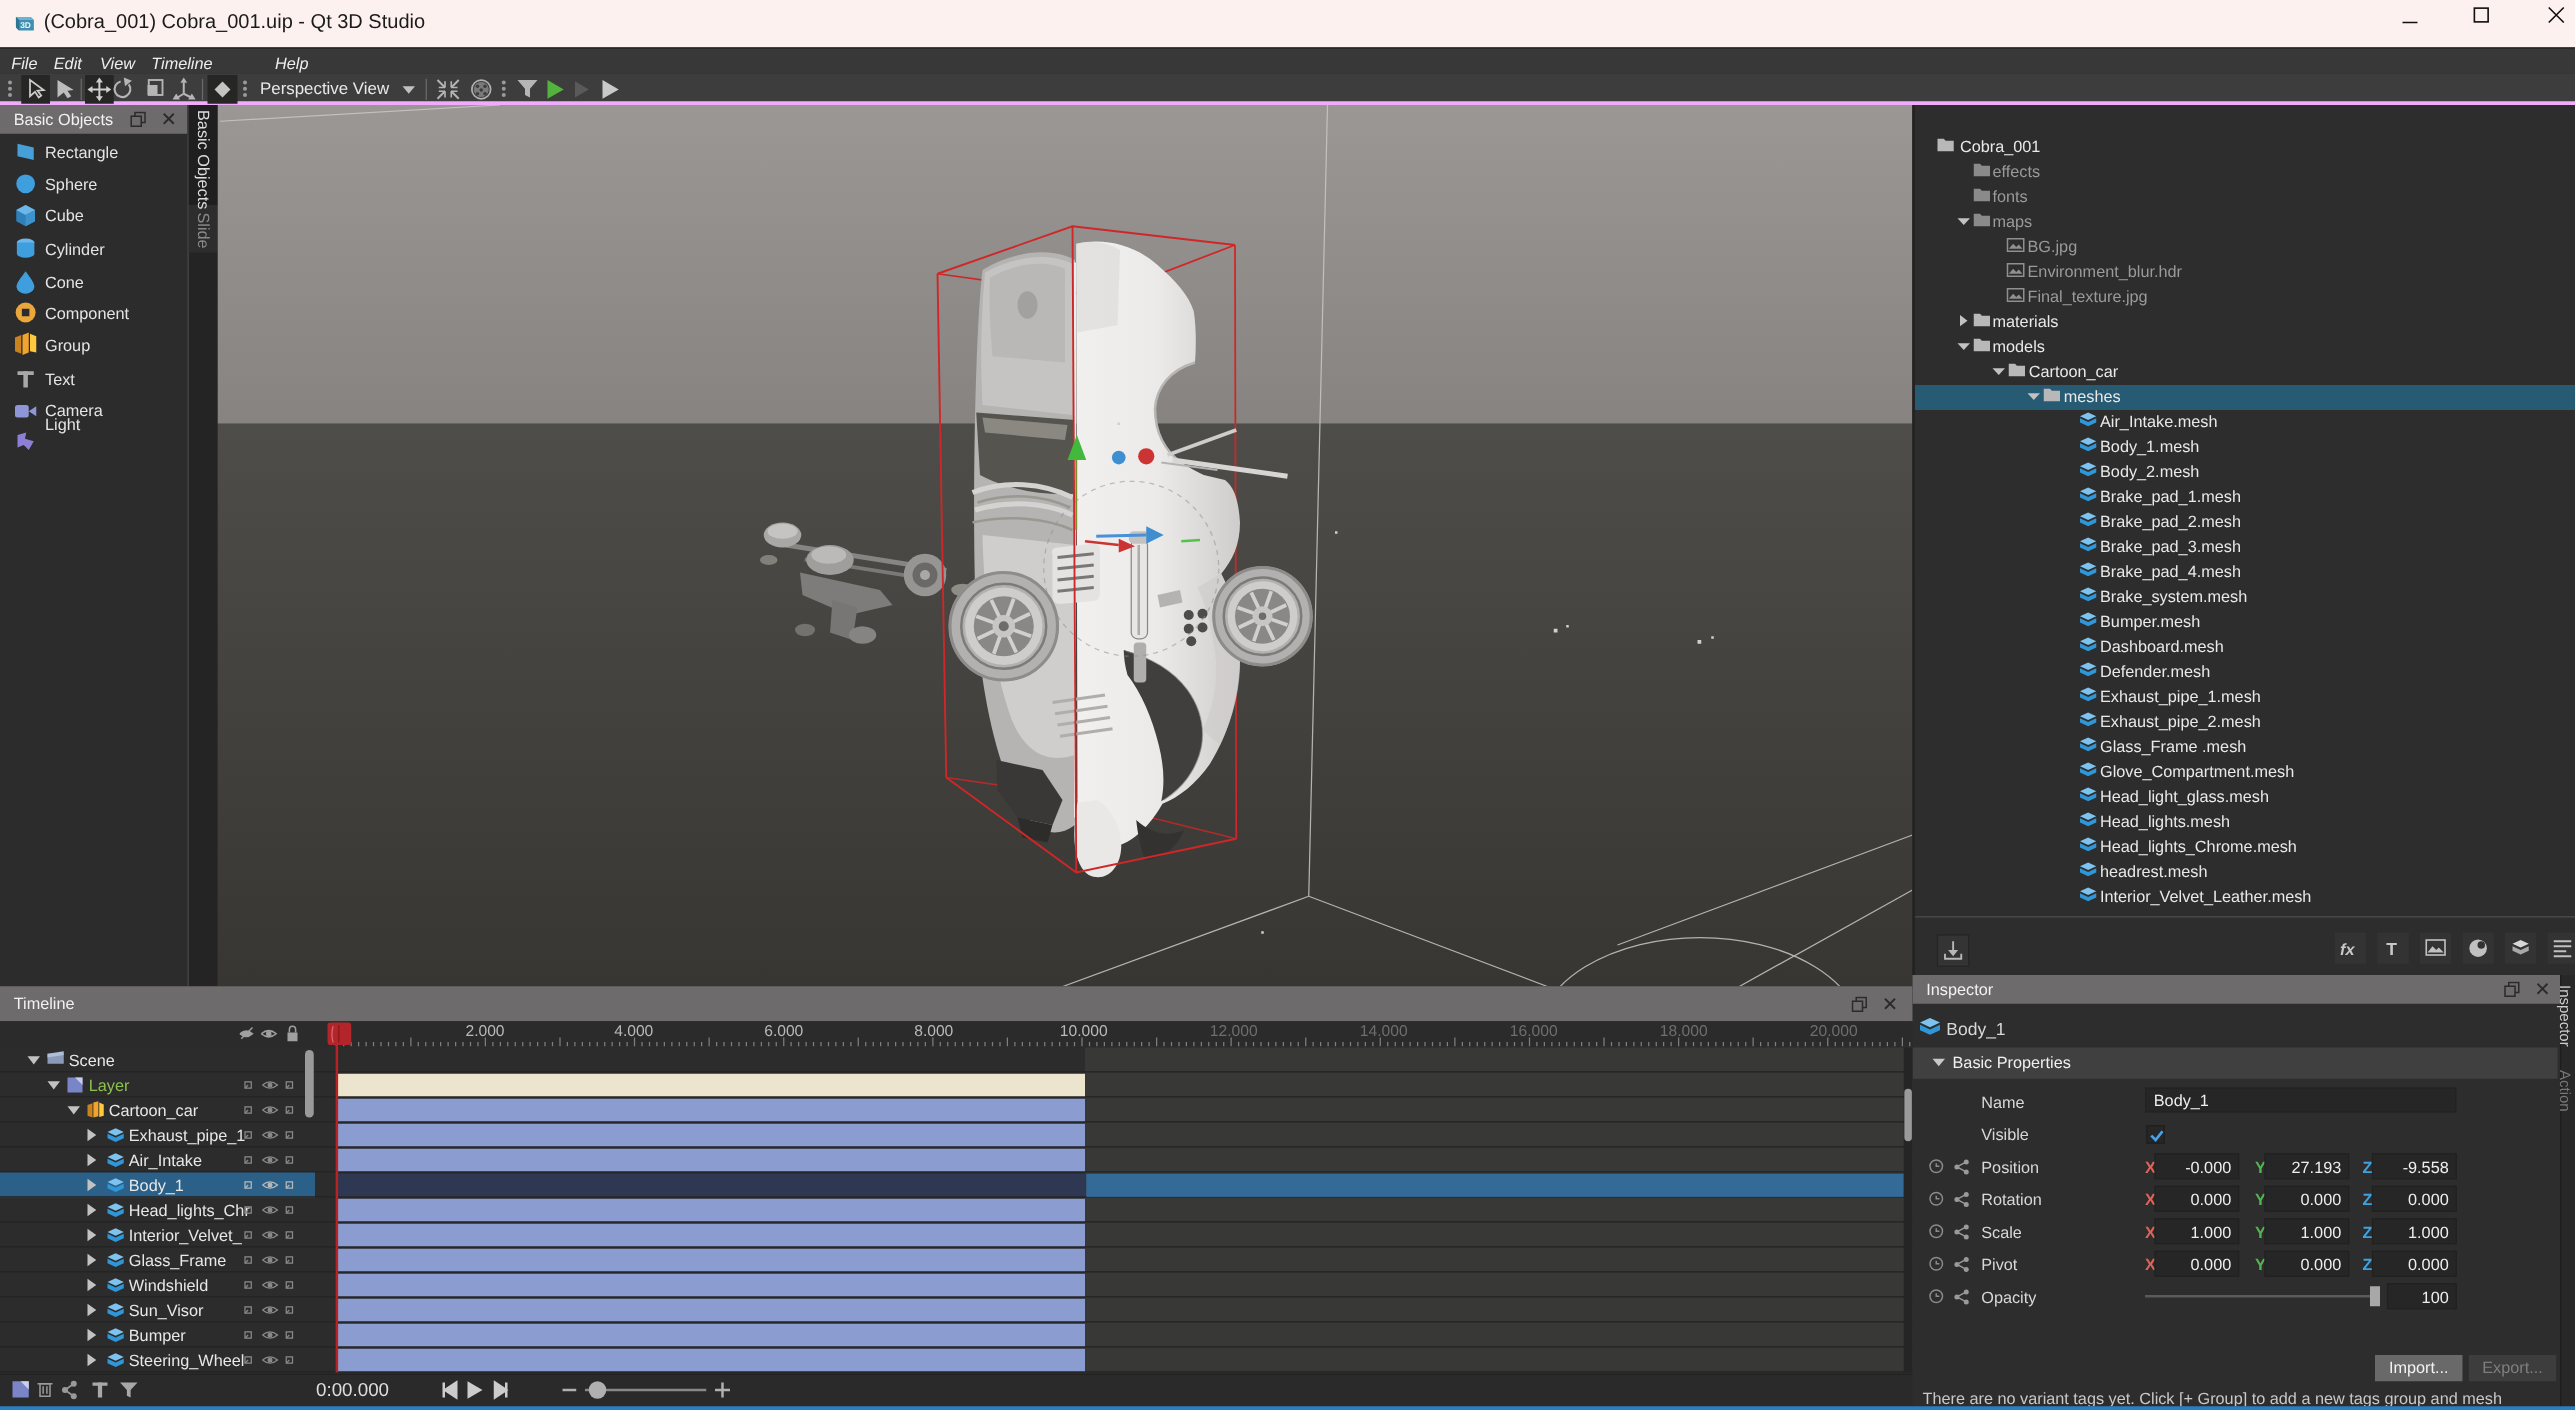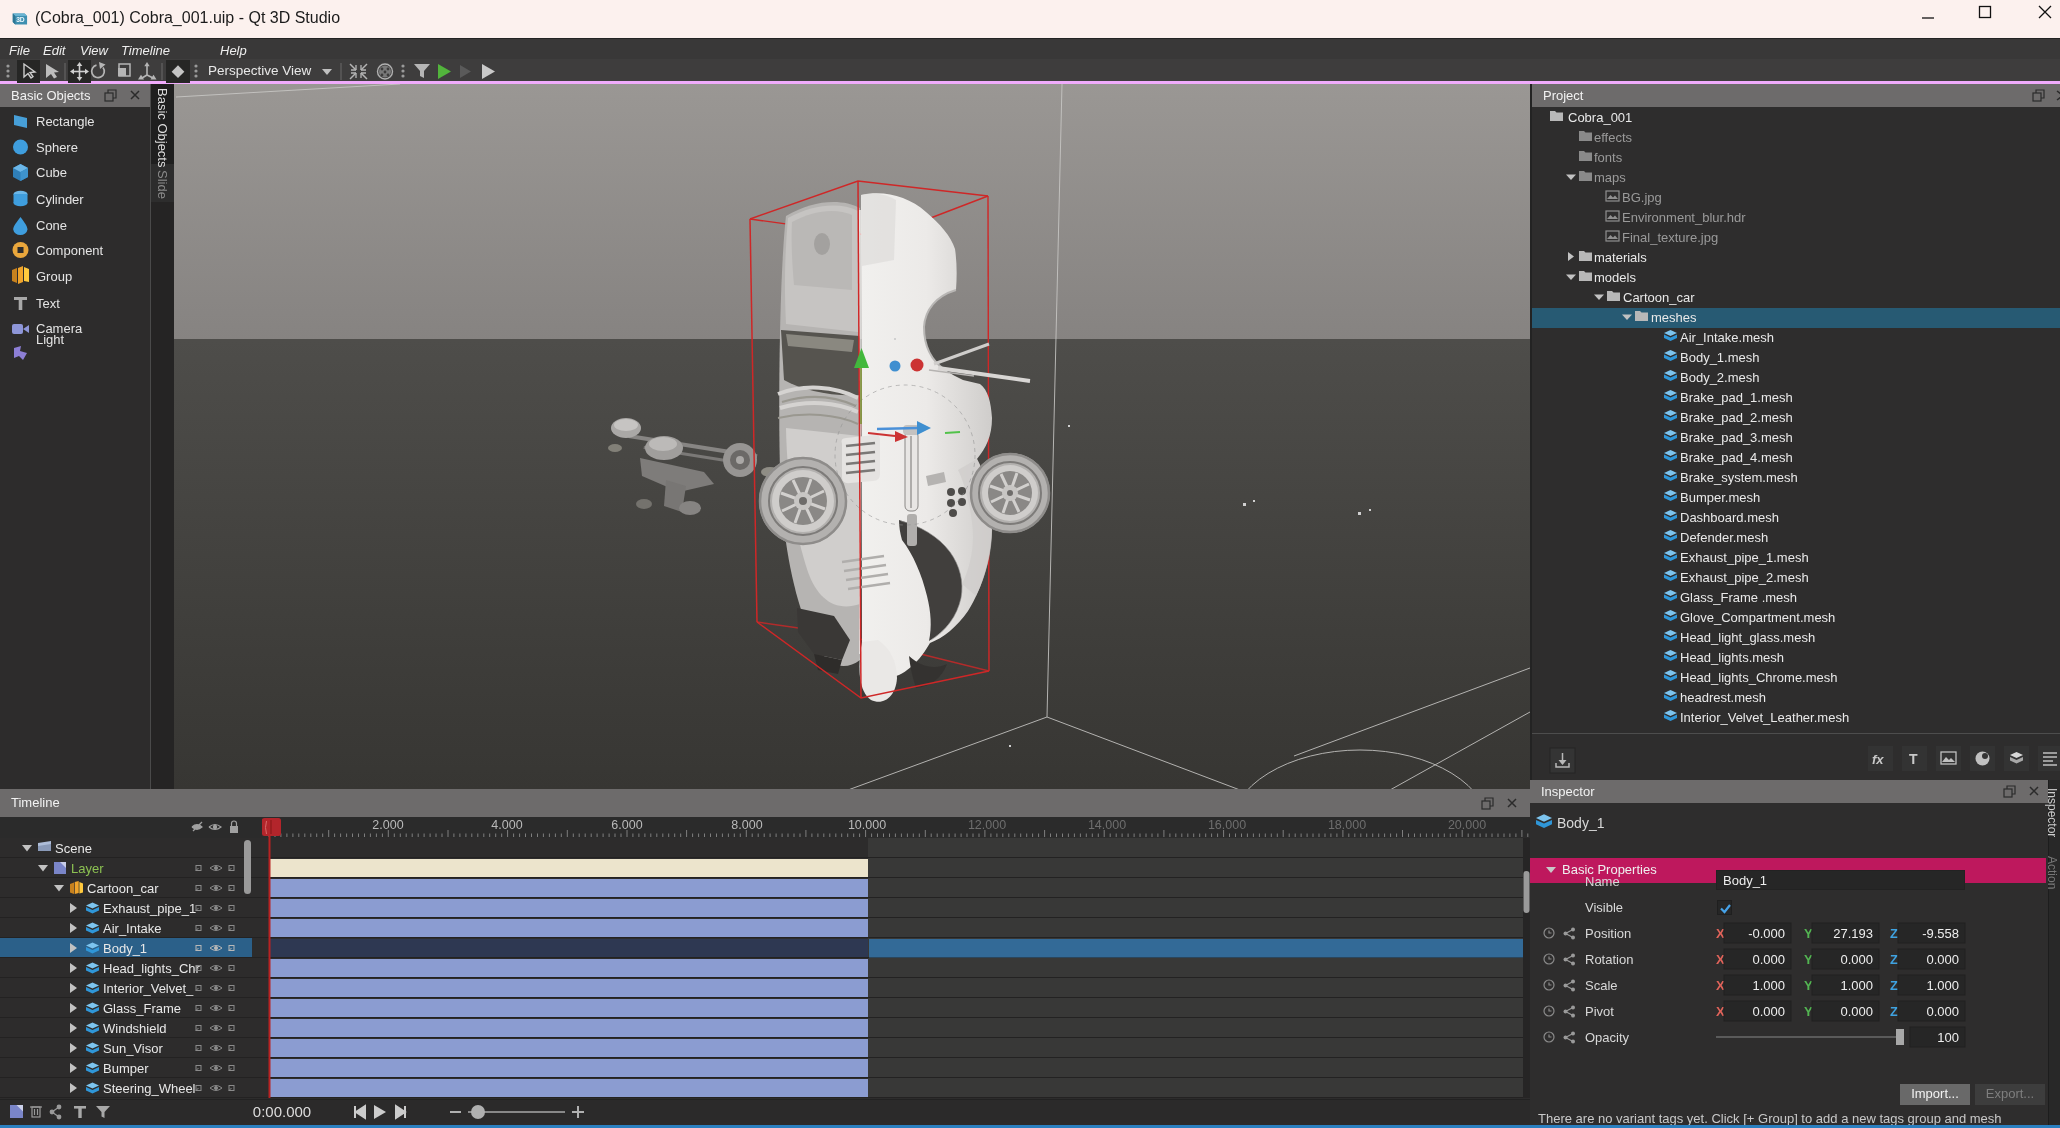--- a/index.html
+++ b/index.html
@@ -34,21 +34,21 @@
 #viewport { left:174px; top:84px; width:1356px; height:705px; }
 
 
 #project { left:1530px; top:84px; width:530px; height:696px; background:#2e2d2d; border-left:2px solid #232323;}
 .tri-d { position:absolute; width:0; height:0; border-left:5px solid transparent; border-right:5px solid transparent; border-top:6px solid #c8c8c8; }
 
 
 #inspector { left:1530px; top:780px; width:530px; height:345px; background:#2e2d2d; }
 .ilabel { position:absolute; font-size:13px; color:#d8d8d8; }
 .ibox { position:absolute; height:20px; background:#262626; border:1px solid #222; color:#eeeeee; font-size:13px; text-align:right; padding:2px 6px 0 0; }
-.sechead { position:absolute; left:0; width:516px; height:25px; background:#be185d;margin-top:20px; }
+.sechead { position:absolute; left:0; width:516px; height:25px; background:#404040; }
 .sechead .st { position:absolute; left:32px; top:4px; color:#efefef; font-size:13px; }
 
 
 #timeline { left:0; top:789px; width:1530px; height:336px; background:#2d2c2c; }
 #bluestrip { left:0; top:1125px; width:2060px; height:3px; background:#2a7fc0; }
 </style>
 </head>
 <body>
 <div id="stage">
 
@@ -357,30 +357,20 @@
           <rect x="894" y="341" width="2" height="2"></rect>
           <rect x="1069" y="419" width="3" height="3"></rect>
           <rect x="1079" y="416" width="2" height="2"></rect>
           <rect x="1184" y="428" width="3" height="3"></rect>
           <rect x="1195" y="425" width="2" height="2"></rect>
           <rect x="720" y="254" width="2" height="2"></rect>
         </g>
       </svg></div>
 
   <div class="abs" id="project">
-    <div class="phead">
-        <span class="pt">Project</span>
-      <svg style="position:absolute;left:500px;top:5px;" width="13" height="13" viewBox="0 0 13 13">
-          <rect x="1" y="4" width="8" height="8" fill="none" stroke="#2b2b2b" stroke-width="1.2"></rect>
-          <path d="M4,4 L4,1 L12,1 L12,9 L9,9" fill="none" stroke="#2b2b2b" stroke-width="1.2"></path>
-        </svg>
-      <svg style="position:absolute;left:523px;top:5px;" width="10" height="13" viewBox="0 0 10 13">
-          <path d="M2,2 L8,6.5 L2,11" fill="none" stroke="#2b2b2b" stroke-width="1.5"></path>
-        </svg>
-    </div>
     <div style="position:absolute;left:0;top:649px;width:530px;height:1px;background:#4d4d4d;"></div>
     <svg style="position:absolute;left:0;top:650px;" width="530" height="46" viewBox="0 0 530 46">
       <rect x="18" y="14" width="25" height="25" fill="#343434" stroke="#252525"></rect>
       <g stroke="#b8b8b8" stroke-width="1.5" fill="#b8b8b8">
         <line x1="30.5" y1="19" x2="30.5" y2="28"></line>
           <path d="M30.5,31 L26.5,26 L34.5,26 Z" stroke="none"></path>
         <path d="M24,29 L24,33 L37,33 L37,29" fill="none"></path>
       </g>
       <g font-size="14" fill="#c8c8c8">
         <rect x="336" y="12" width="25" height="25" fill="#333333"></rect>

